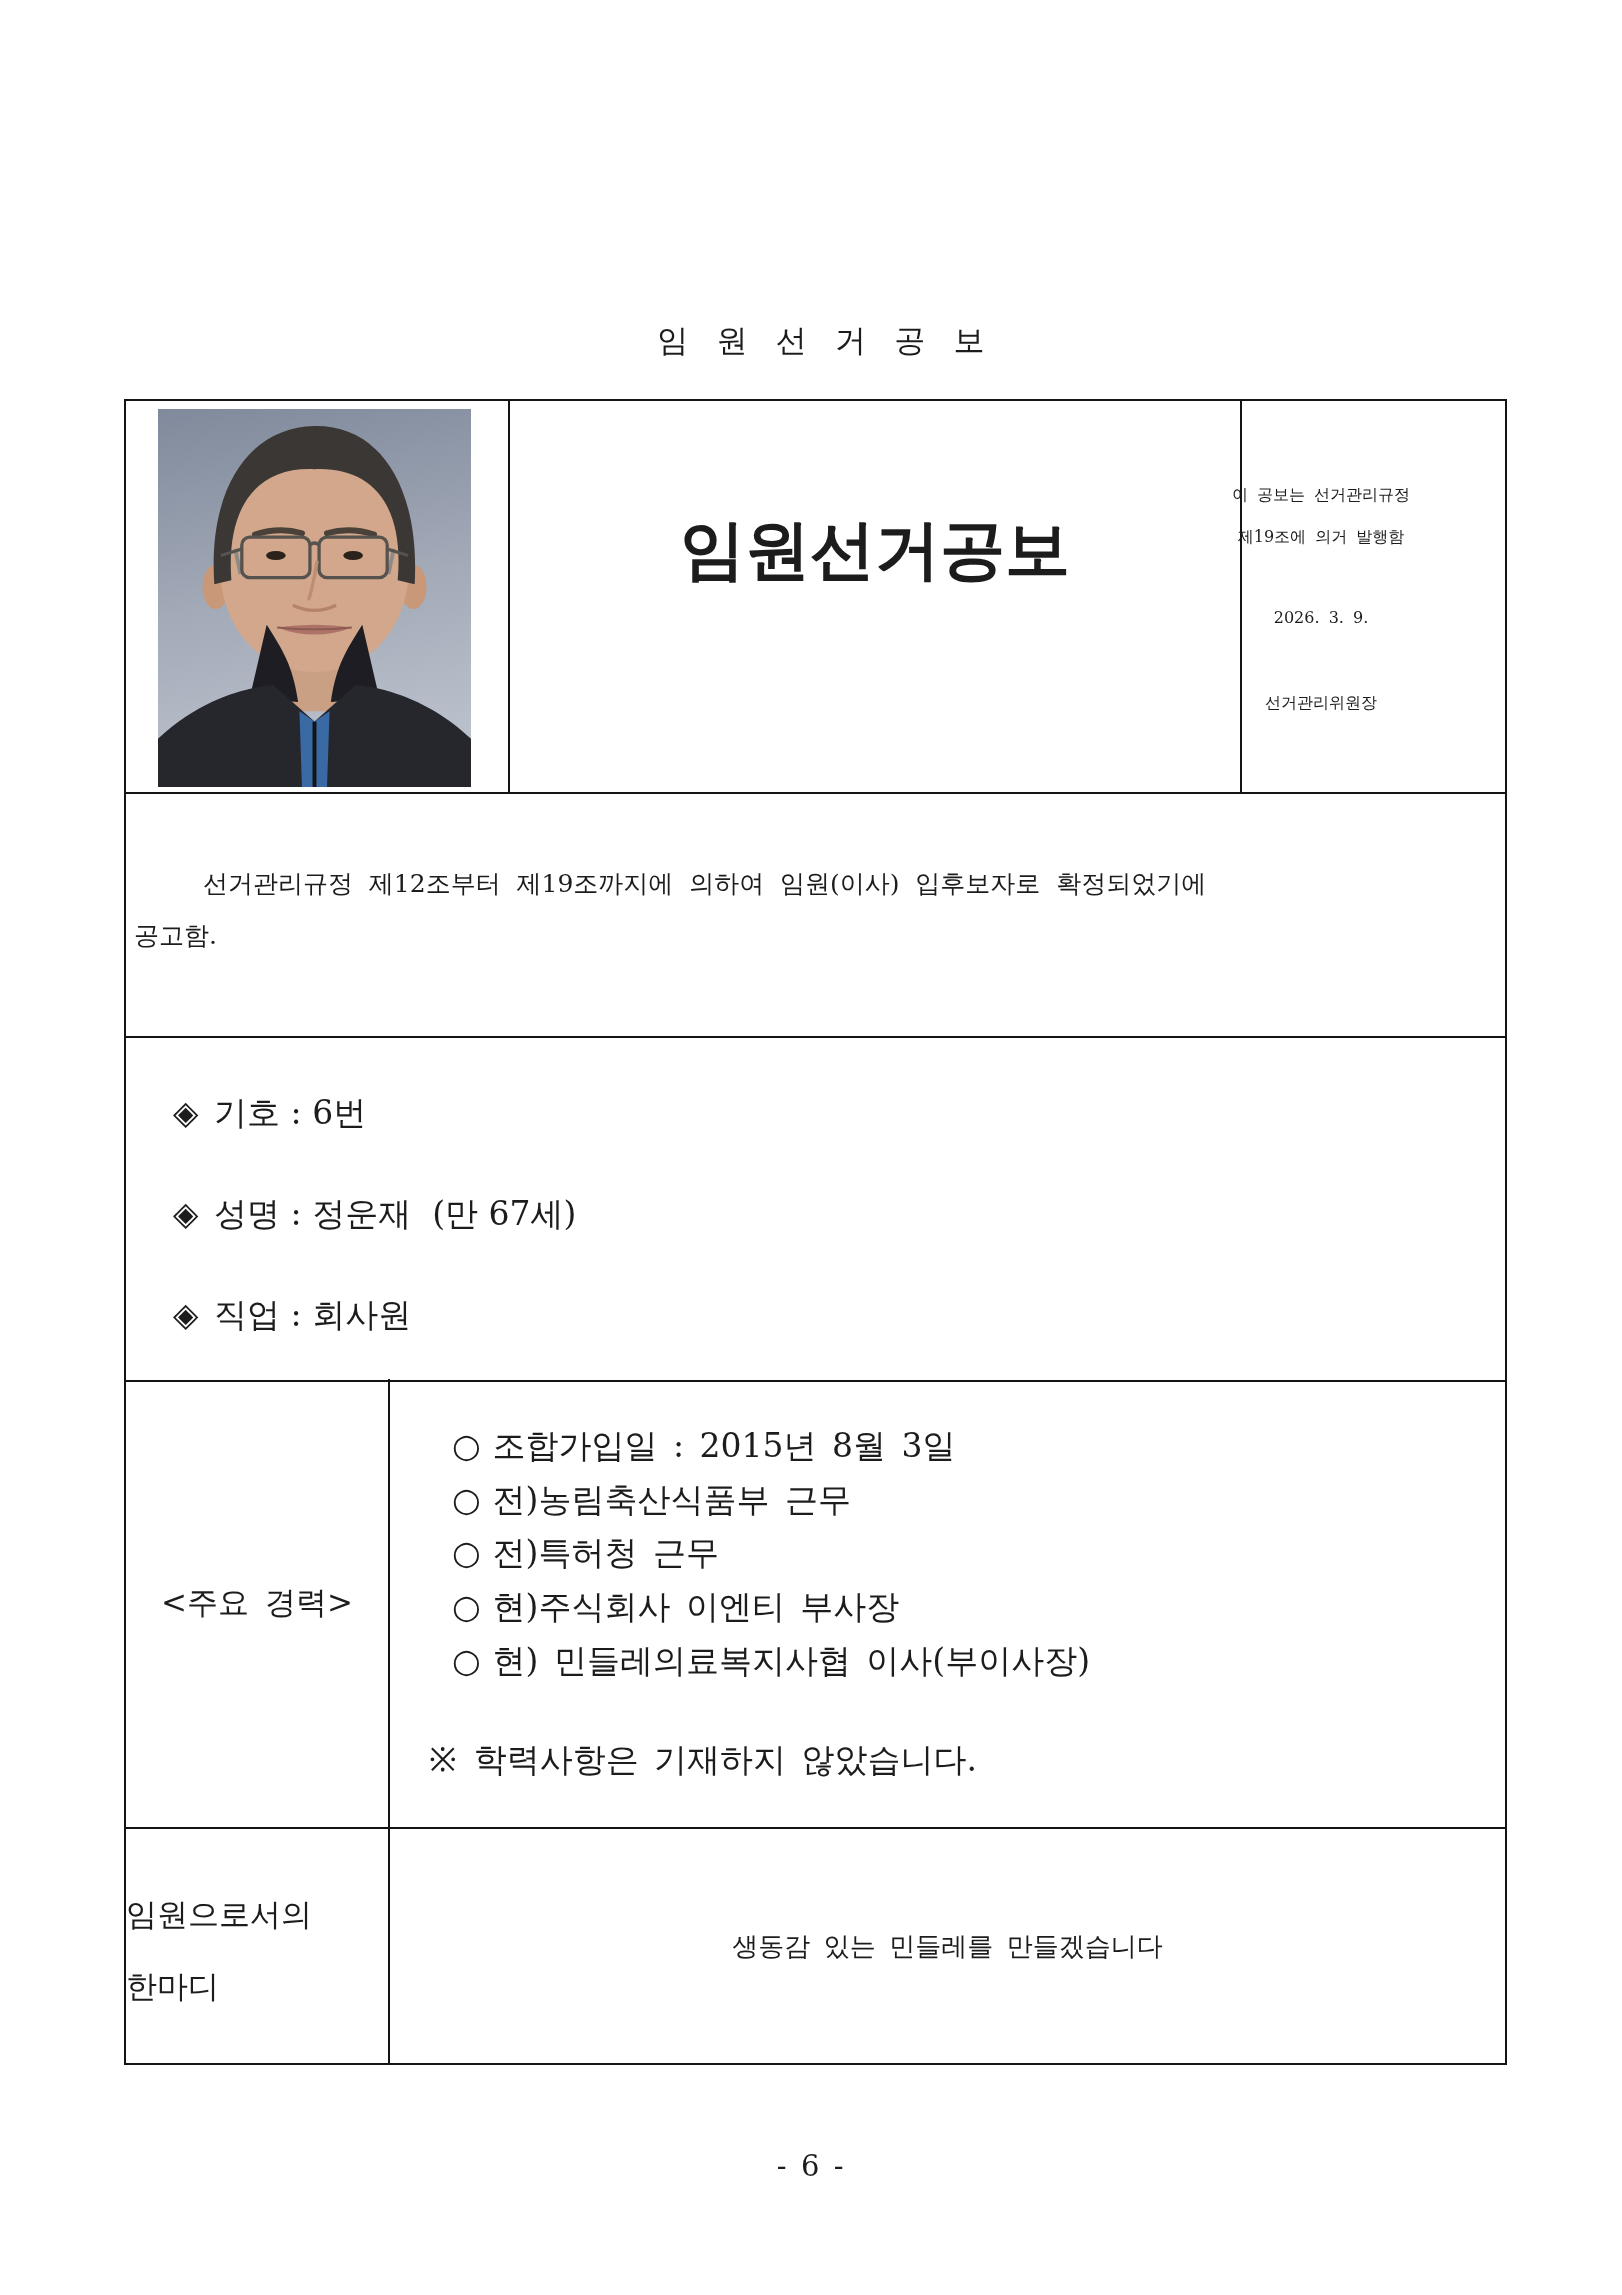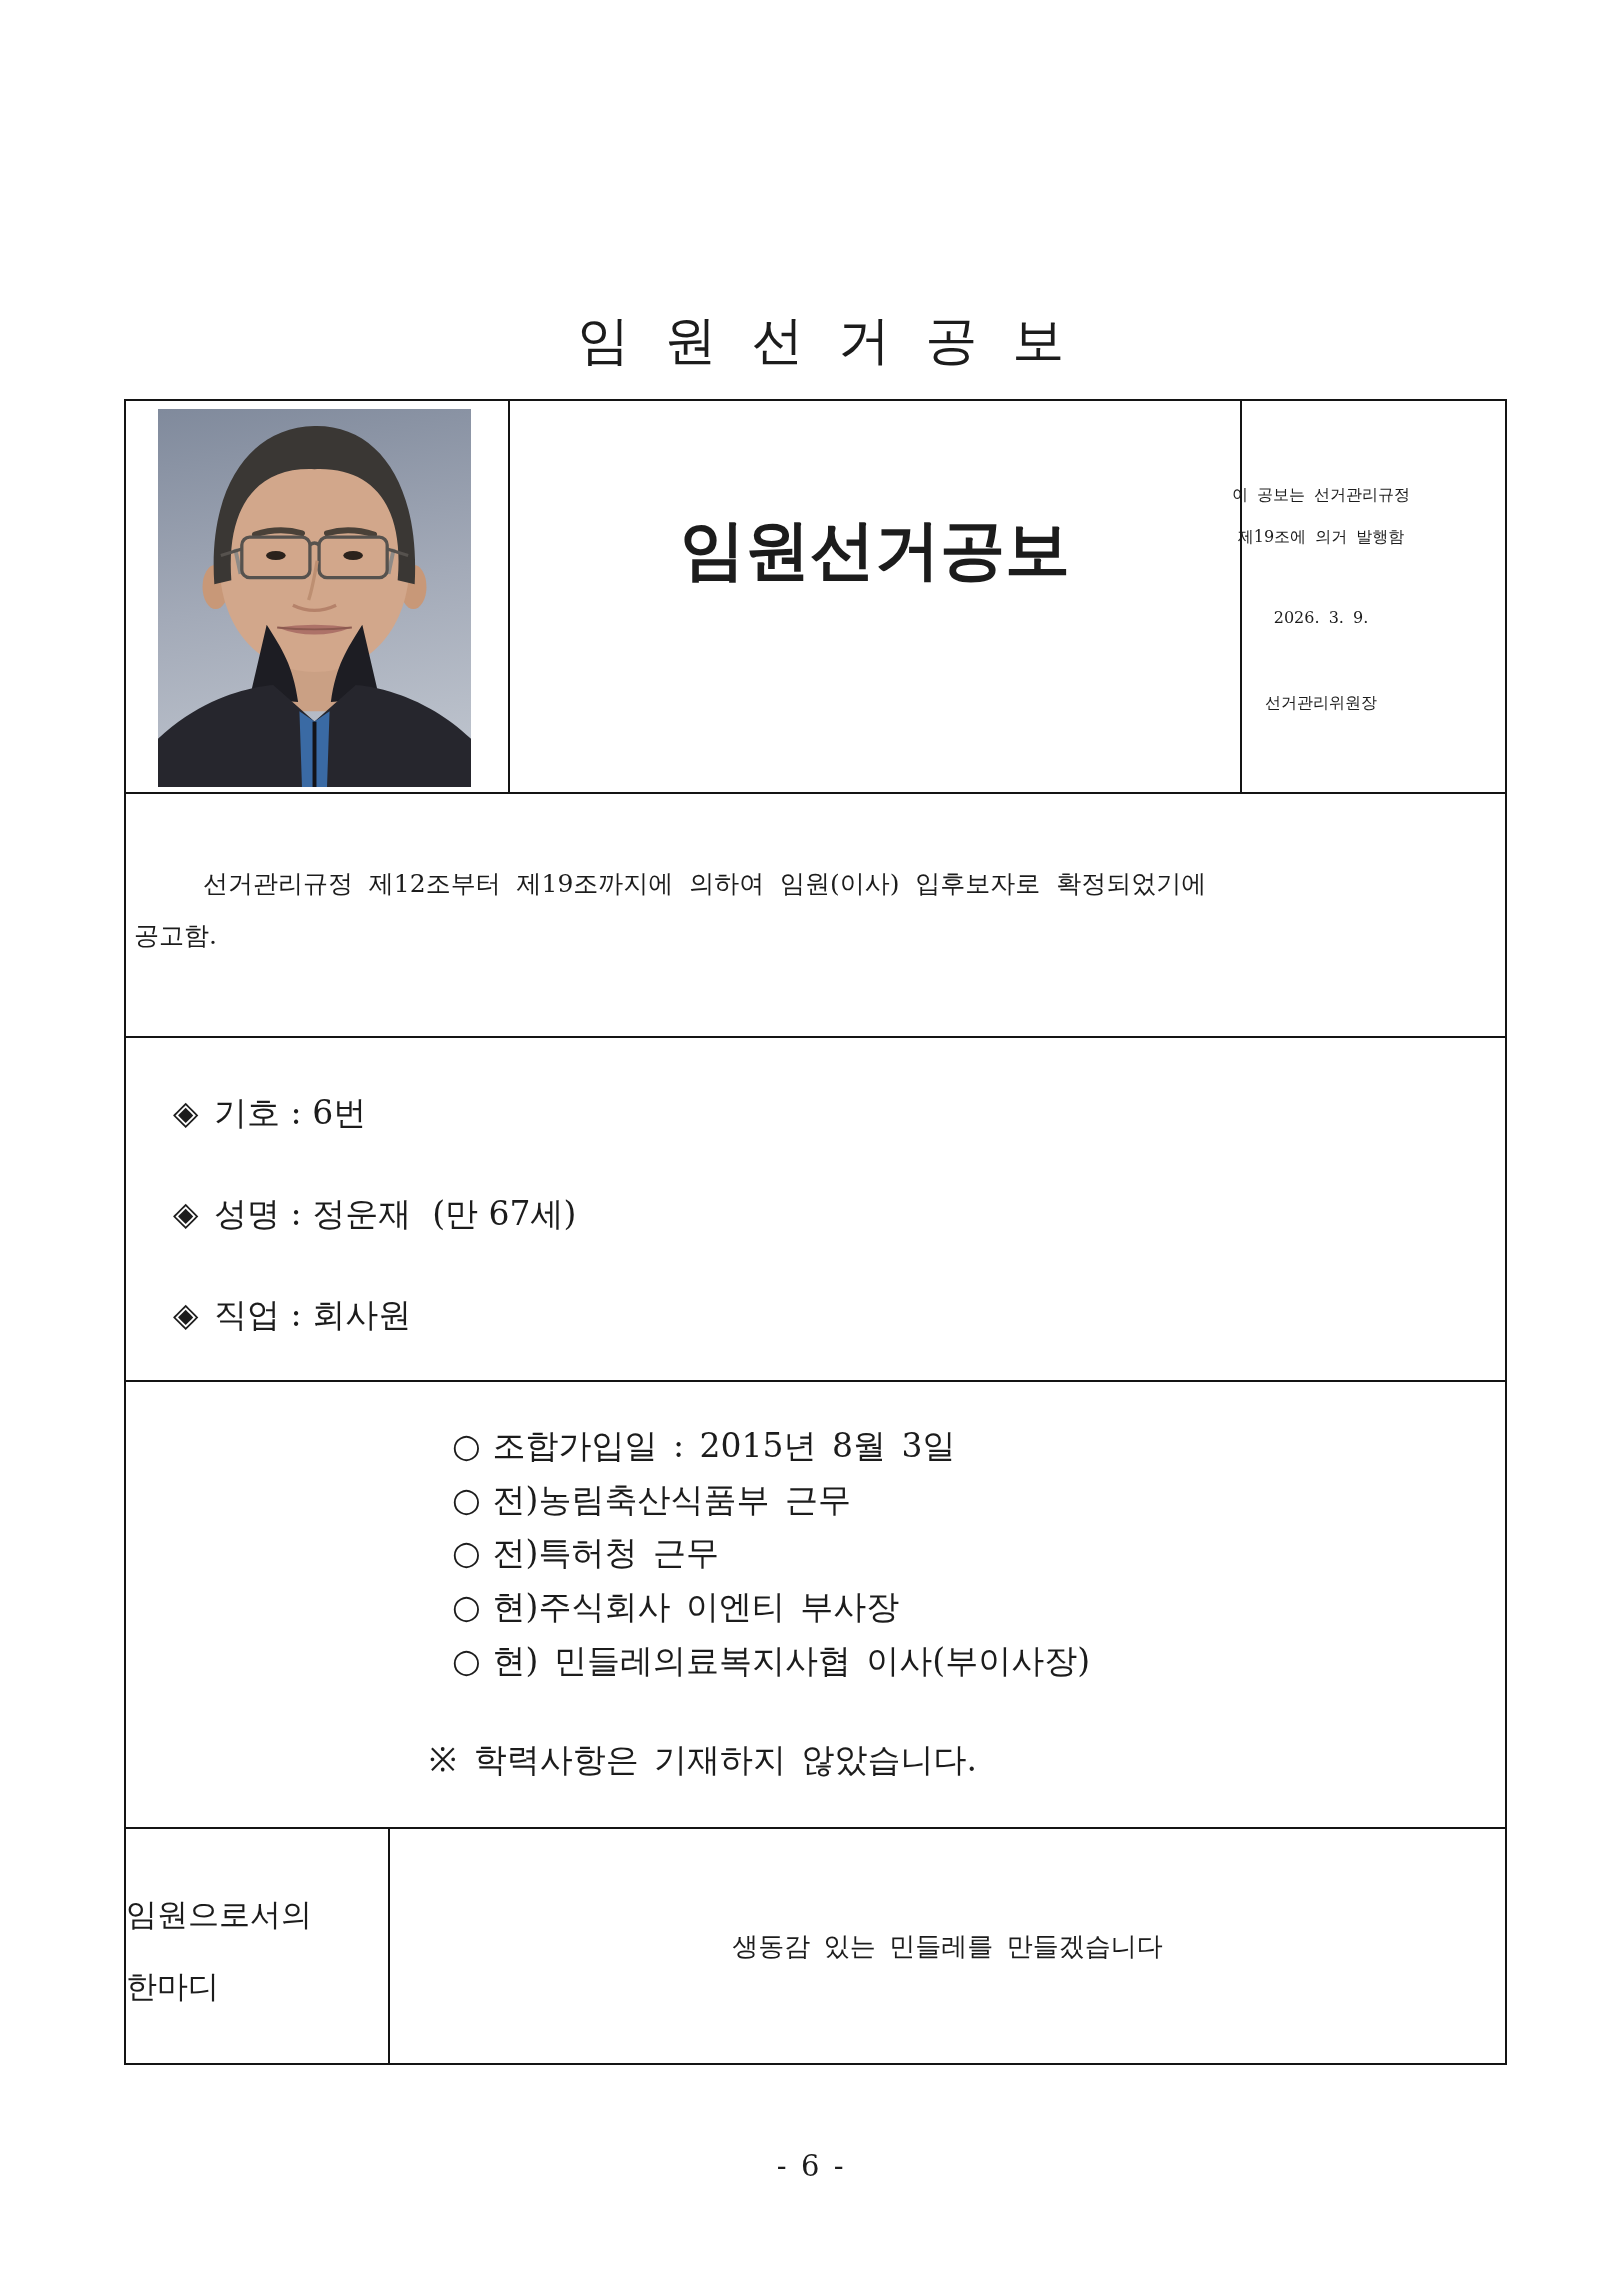--- a/index.html
+++ b/index.html
@@ -13,21 +13,21 @@
     position: relative;
   }
   .abs { position: absolute; }
   .t { white-space: pre; }
 
   
   #doc-title {
     left: 0; right: 0; top: 317px;
     height: 47px; line-height: 47px;
     text-align: center;
-    font-size: 52px;
+    font-size: 31px;
     letter-spacing: 9.2px;
     padding-left: 28px;
   }
 
   
   #tbl {
     left: 124px; top: 399px;
     width: 1383px; height: 1666px;
     border: 2px solid #141414;
     box-sizing: border-box;
@@ -241,20 +241,23 @@
       <span class="bullet">◈</span>
       <span class="t">성명 : 정운재  (만 67세)</span>
     </div>
     <div id="profile-line-2" class="abs profile-line">
       <span class="bullet">◈</span>
       <span class="t">직업 : 회사원</span>
     </div>
   </div>
 
   <div id="row-career" class="row bb">
+    <div id="cell-career-label" class="cell br">
+      <div id="career-label" class="abs t">&lt;주요 경력&gt;</div>
+    </div>
     <div id="cell-career-body" class="cell">
       <div id="career-item-0" class="abs career-item">
         <span class="bullet">○</span>
         <span class="t">조합가입일 : 2015년 8월 3일</span>
       </div>
       <div id="career-item-1" class="abs career-item">
         <span class="bullet">○</span>
         <span class="t">전)농림축산식품부 근무</span>
       </div>
       <div id="career-item-2" class="abs career-item">

